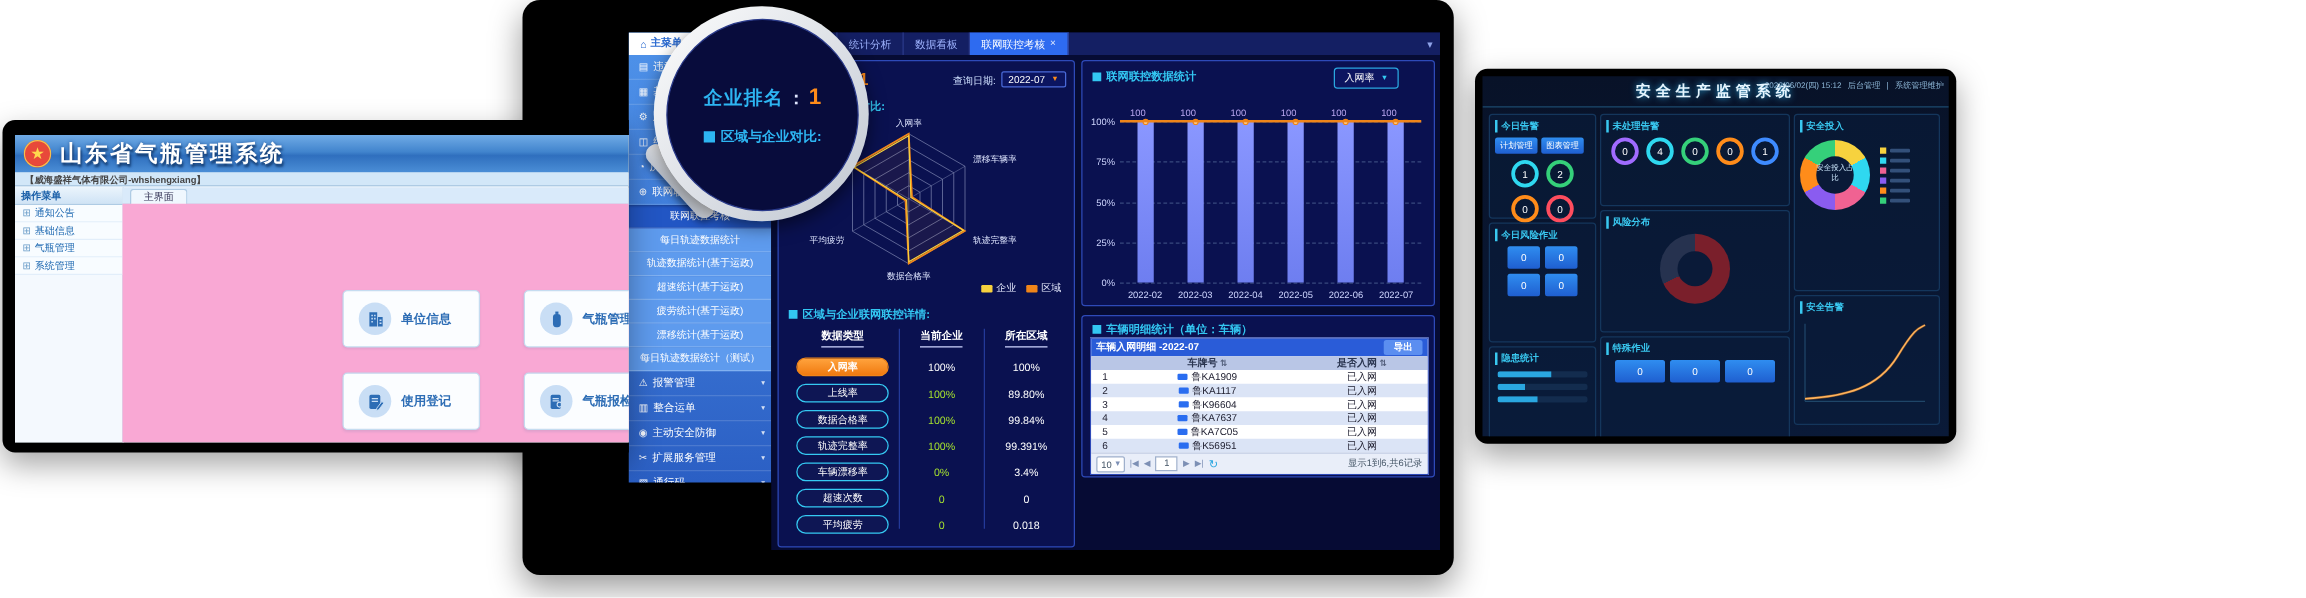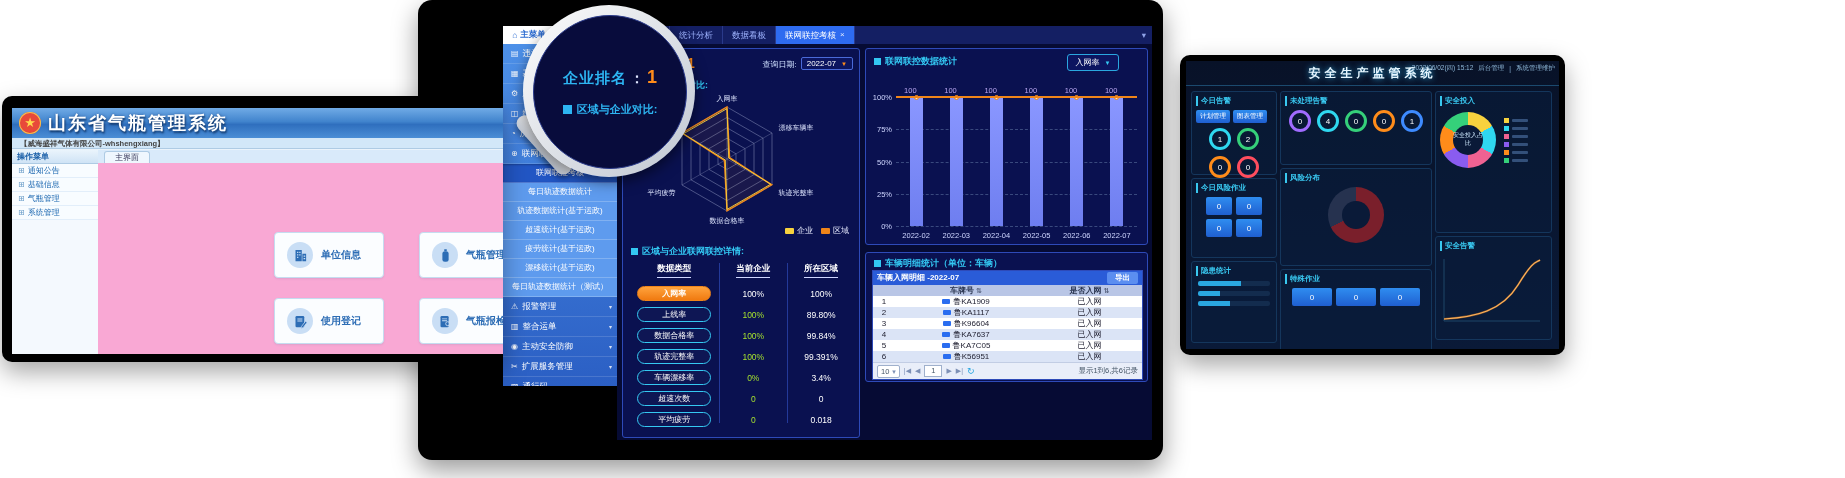--- a/index.html
+++ b/index.html
@@ -625,21 +625,21 @@
               <span class="rw-pill">计划管理</span>
               <span class="rw-pill">图表管理</span>
             </div>
           <div class="ringrow" id="rw-rings1">
               <div class="ring" style="border-color: rgb(47, 216, 240);">1</div>
               <div class="ring" style="border-color: rgb(53, 208, 122);">2</div>
               <div class="ring" style="border-color: rgb(255, 140, 26);">0</div>
               <div class="ring" style="border-color: rgb(255, 77, 94);">0</div>
             </div>
         </div>
-        <div class="rw-p" style="height:80px;">
+        <div class="rw-p" style="height:96px;">
           <div class="rw-t">今日风险作业</div>
           <div class="tilegrid" id="rw-tiles1">
               <div class="tile">0</div>
               <div class="tile">0</div>
               <div class="tile">0</div>
               <div class="tile">0</div>
             </div>
         </div>
         <div class="rw-p" style="height:82px;">
           <div class="rw-t">隐患统计</div>

